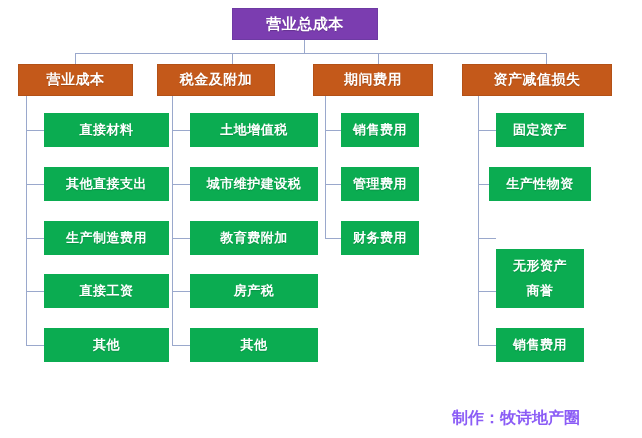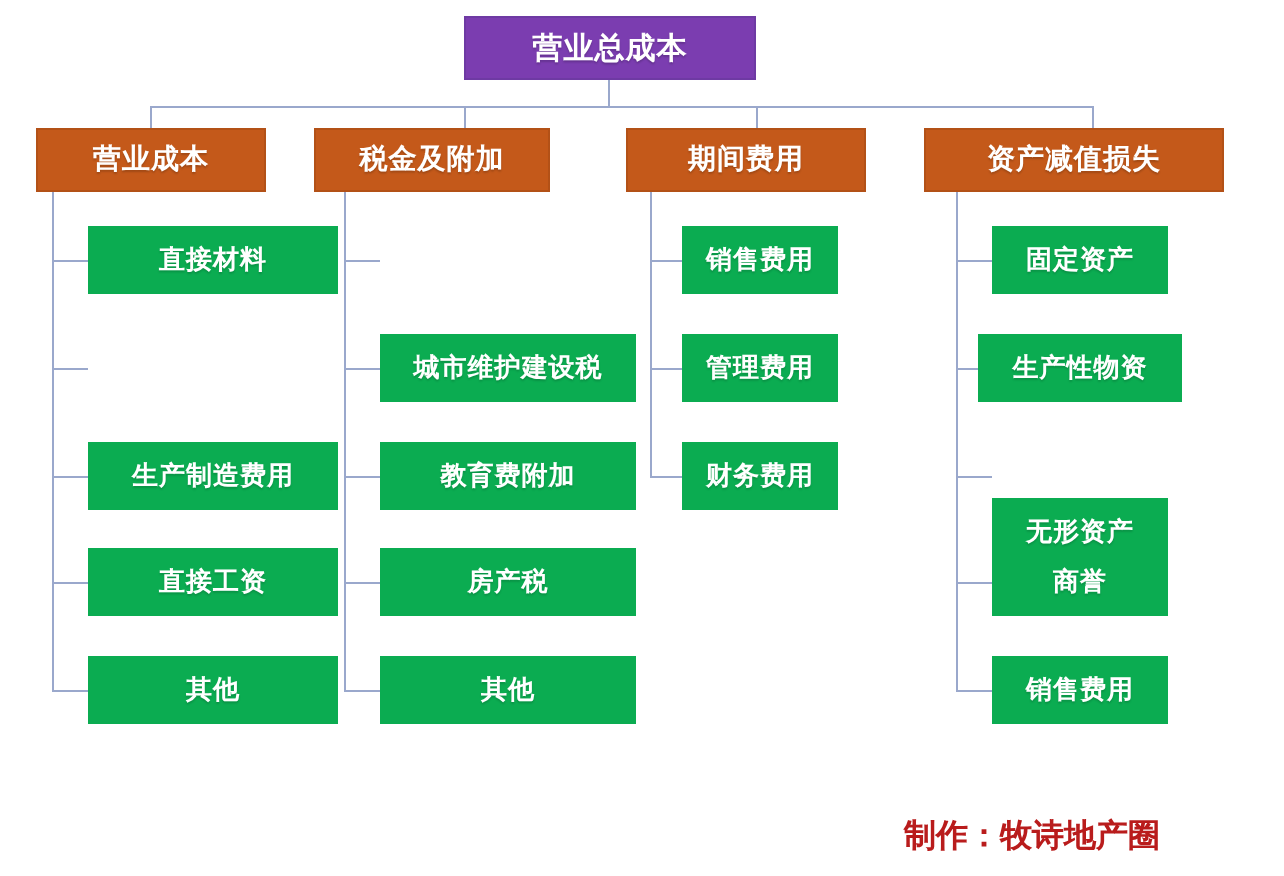--- a/index.html
+++ b/index.html
@@ -51,21 +51,21 @@
     background: #9AA8CC;
     z-index: 1;
   }
   .line.v { width: 1px; }
   .line.h { height: 1px; }
   .footer {
     position: absolute;
     font-family: "Liberation Serif", "DejaVu Serif", serif;
     font-size: 16px;
     font-weight: bold;
-    color: #b91c1c;
+    color: #8b5cf6;
     white-space: nowrap;
     z-index: 4;
   }
 </style>
 </head>
 <body>
 
 <div id="canvas">
 
   <div class="line v" style="left:304px; top:40px; height:13px;"></div>
@@ -102,24 +102,26 @@
   <div class="line h" style="left:478px; top:345px; width:18px;"></div>
 
   <div class="node root" style="left:232px; top:8px; width:146px; height:32px;">营业总成本</div>
 
   <div class="node lvl2" style="left:18px; top:64px; width:115px; height:32px;">营业成本</div>
   <div class="node lvl2" style="left:157px; top:64px; width:118px; height:32px;">税金及附加</div>
   <div class="node lvl2" style="left:313px; top:64px; width:120px; height:32px;">期间费用</div>
   <div class="node lvl2" style="left:462px; top:64px; width:150px; height:32px;">资产减值损失</div>
 
   <div class="node leaf" style="left:44px; top:113px; width:125px; height:34px;">直接材料</div>
+  <div class="node leaf" style="left:44px; top:167px; width:125px; height:34px;">其他直接支出</div>
   <div class="node leaf" style="left:44px; top:221px; width:125px; height:34px;">生产制造费用</div>
   <div class="node leaf" style="left:44px; top:274px; width:125px; height:34px;text-align:right;">直接工资</div>
   <div class="node leaf" style="left:44px; top:328px; width:125px; height:34px;">其他</div>
 
+  <div class="node leaf" style="left:190px; top:113px; width:128px; height:34px;">土地增值税</div>
   <div class="node leaf" style="left:190px; top:167px; width:128px; height:34px;">城市维护建设税</div>
   <div class="node leaf" style="left:190px; top:221px; width:128px; height:34px;">教育费附加</div>
   <div class="node leaf" style="left:190px; top:274px; width:128px; height:34px;font-family:Liberation Serif, serif;">房产税</div>
   <div class="node leaf" style="left:190px; top:328px; width:128px; height:34px;">其他</div>
 
   <div class="node leaf" style="left:341px; top:113px; width:78px; height:34px;">销售费用</div>
   <div class="node leaf" style="left:341px; top:167px; width:78px; height:34px;">管理费用</div>
   <div class="node leaf" style="left:341px; top:221px; width:78px; height:34px;">财务费用</div>
 
   <div class="node leaf" style="left:496px; top:113px; width:88px; height:34px;">固定资产</div>

